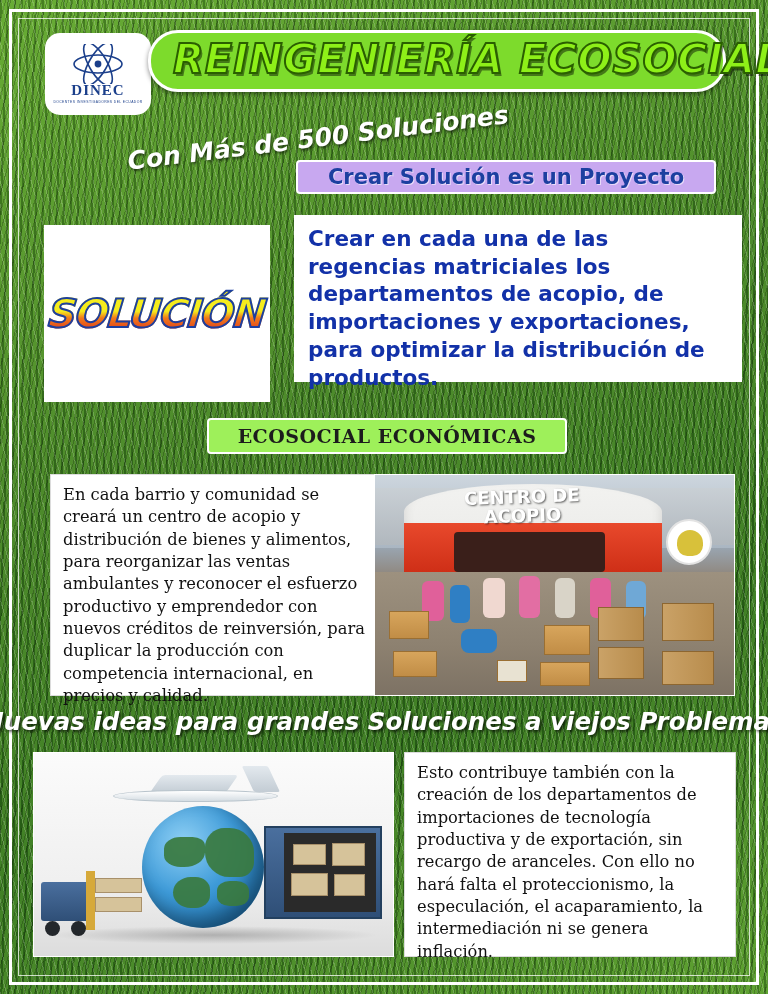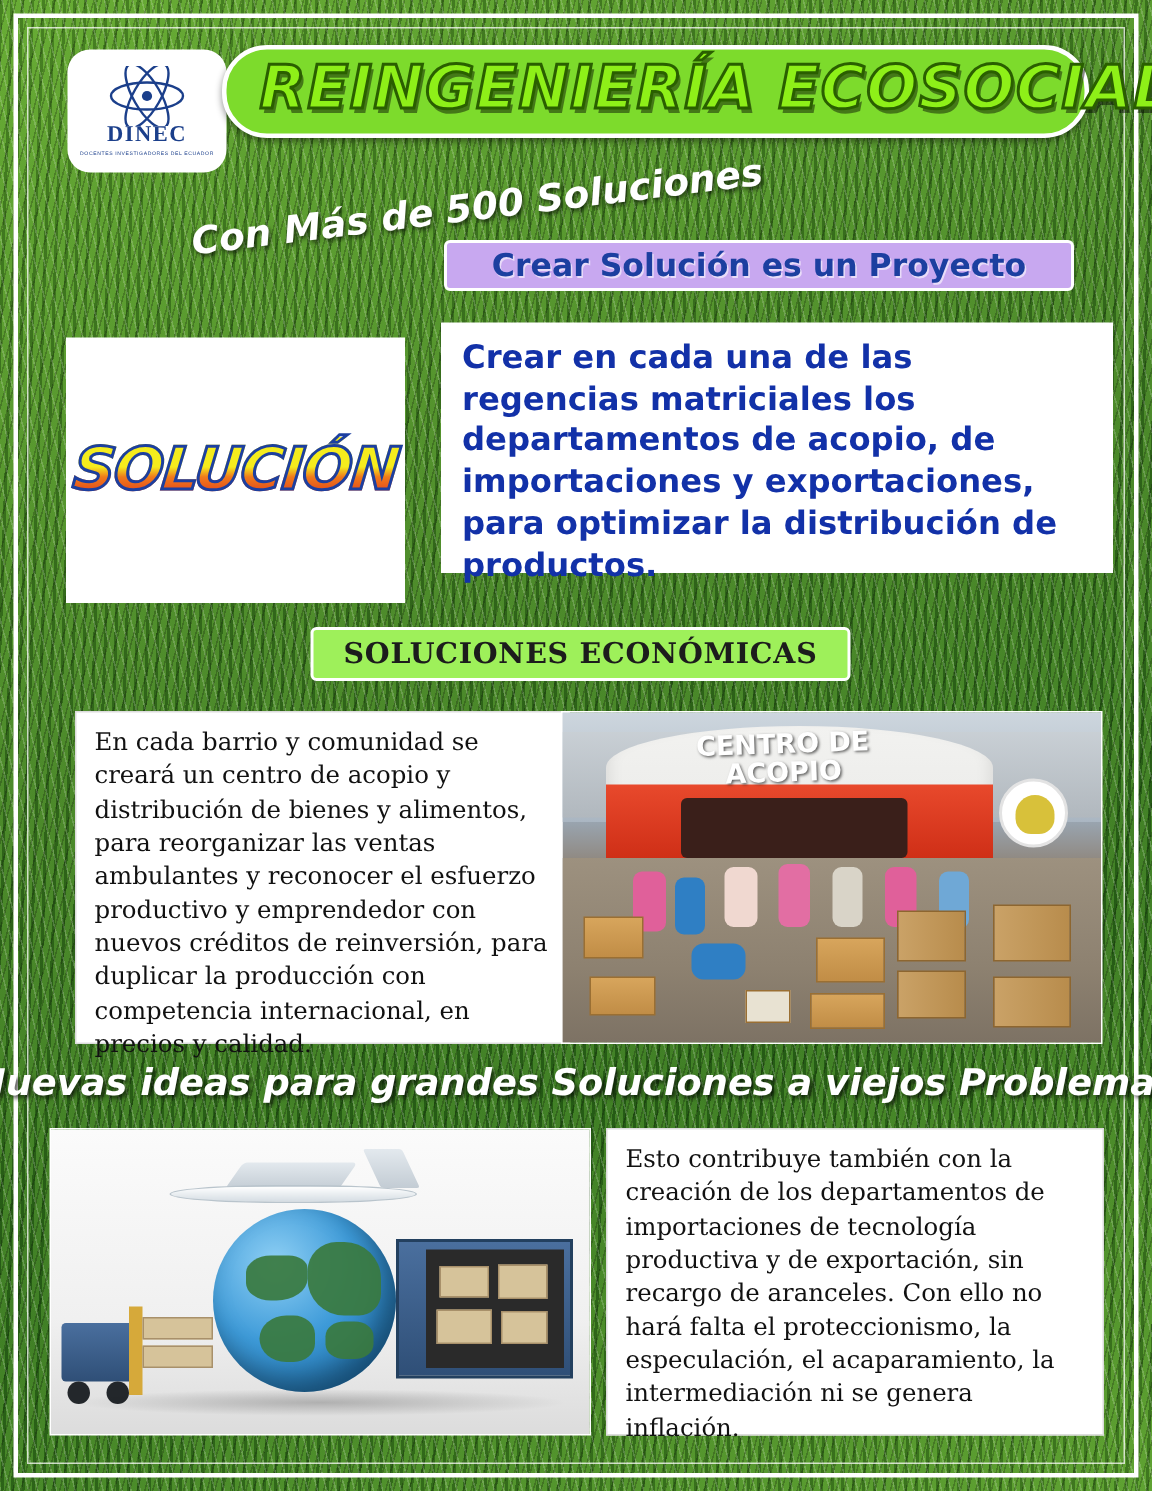--- a/index.html
+++ b/index.html
@@ -317,21 +317,21 @@
   <div class="cada-solucion">Crear Solución es un Proyecto</div>
 
   <div class="solution-box">
     <div class="solution-word">SOLUCIÓN</div>
   </div>
 
   <div class="headline-box">
     <div class="headline-text">Crear en cada una de las regencias matriciales los departamentos de acopio, de importaciones y  exportaciones, para optimizar la distribución de productos.</div>
   </div>
 
-  <div class="econ-banner">SOLUCIONES ECONÓMICAS</div>
+  <div class="econ-banner">ECOSOCIAL ECONÓMICAS</div>
 
   <div class="text-box-1">
     <div class="body-text">En cada barrio y comunidad se creará un centro de acopio y distribución de bienes y alimentos, para reorganizar las ventas ambulantes y reconocer el esfuerzo productivo y emprendedor con nuevos créditos de reinversión, para duplicar la producción con competencia internacional, en precios y calidad.</div>
   </div>
 
   <div class="photo-1">
     <div class="ph1-sky"></div>
     <div class="ph1-bld"></div>
     <div class="ph1-floor"></div>
     <div class="ph1-tent"></div>

